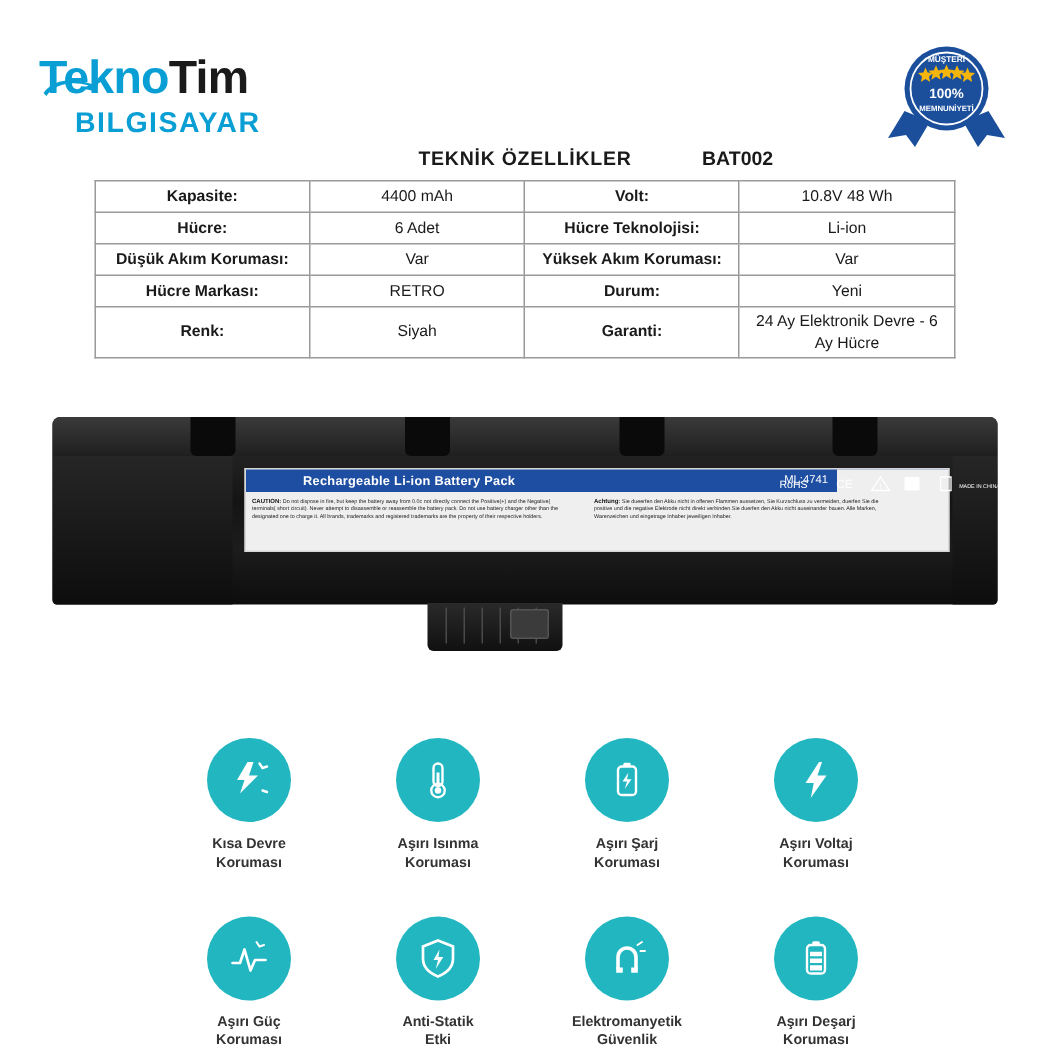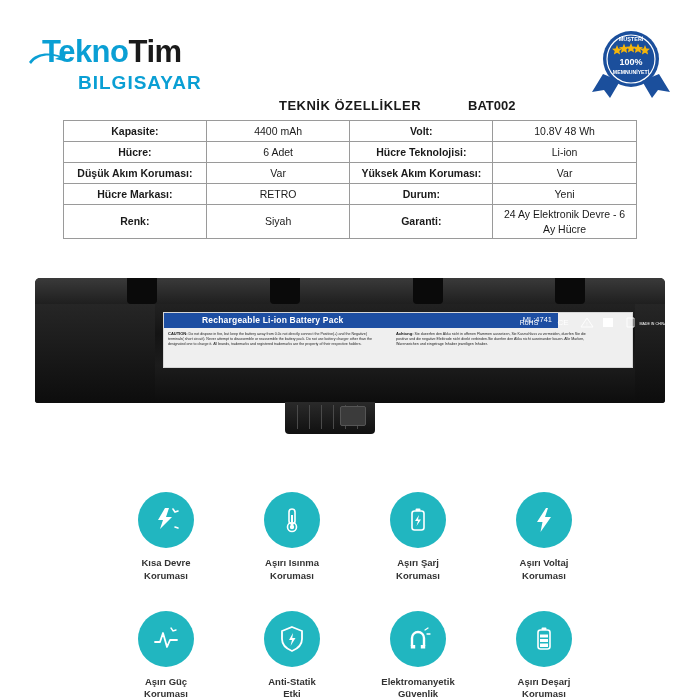--- a/index.html
+++ b/index.html
@@ -22,26 +22,25 @@
     left: 26px; top: 36px;
     width: 230px;
   }
   .logo-main {
     font-size: 31px;
     font-weight: bold;
     letter-spacing: -0.5px;
     color: #1a1a1a;
     line-height: 1;
     white-space: nowrap;
-    margin-left: 16px;
   }
   .logo-main .accent { color: #0a9fd4; }
   .logo-sub {
     margin-top: 5px;
-    margin-left: 52px;
+    margin-left: 24px;
     font-size: 19px;
     font-weight: bold;
     letter-spacing: 1px;
     color: #0a9fd4;
   }
   .logo-swoosh {
     position: absolute;
     left: 2px; top: 14px;
     width: 40px; height: 16px;
   }

